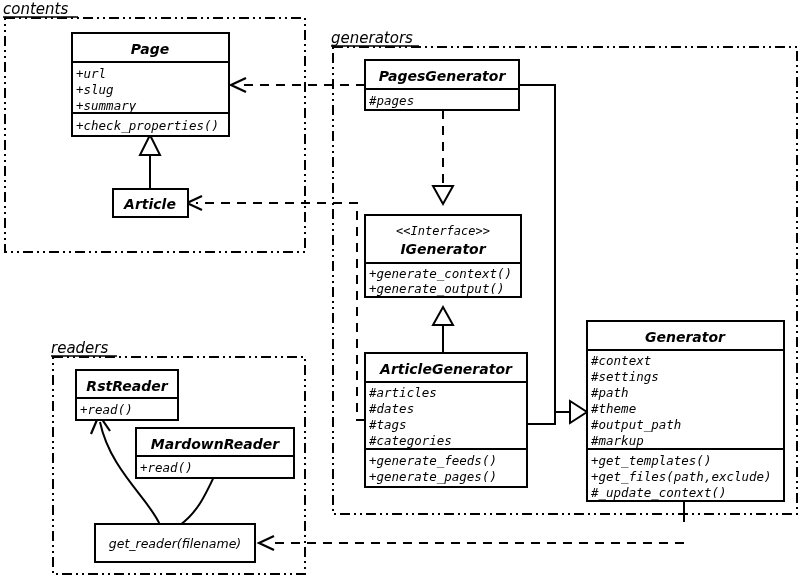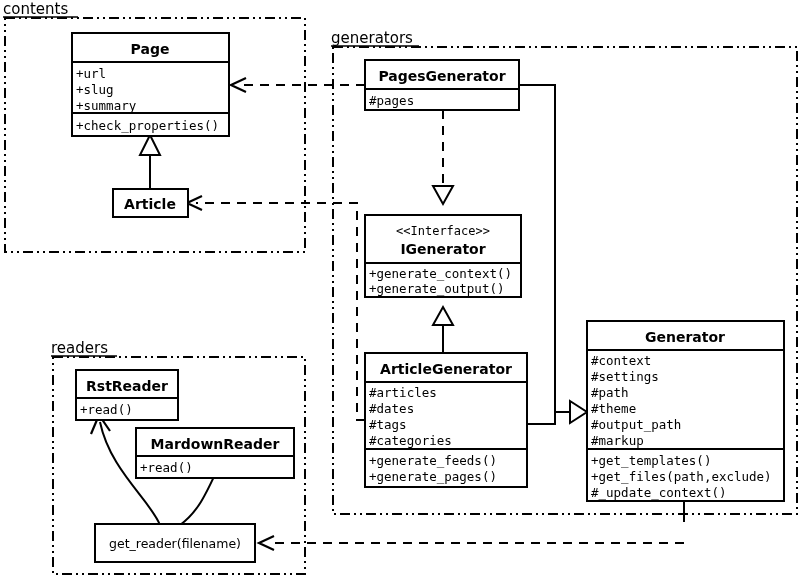--- a/index.html
+++ b/index.html
@@ -10,20 +10,21 @@
   body {
     width: 803px;
     height: 579px;
     font-family: "DejaVu Sans", sans-serif;
     overflow: hidden;
   }
   #diagram-root {
     position: relative;
     width: 803px;
     height: 579px;
+    font-style: italic;
   }
   svg.uml {
     position: absolute;
     left: 0;
     top: 0;
     width: 803px;
     height: 579px;
   }
   .pkg-label {
     font-family: "DejaVu Sans", sans-serif;

